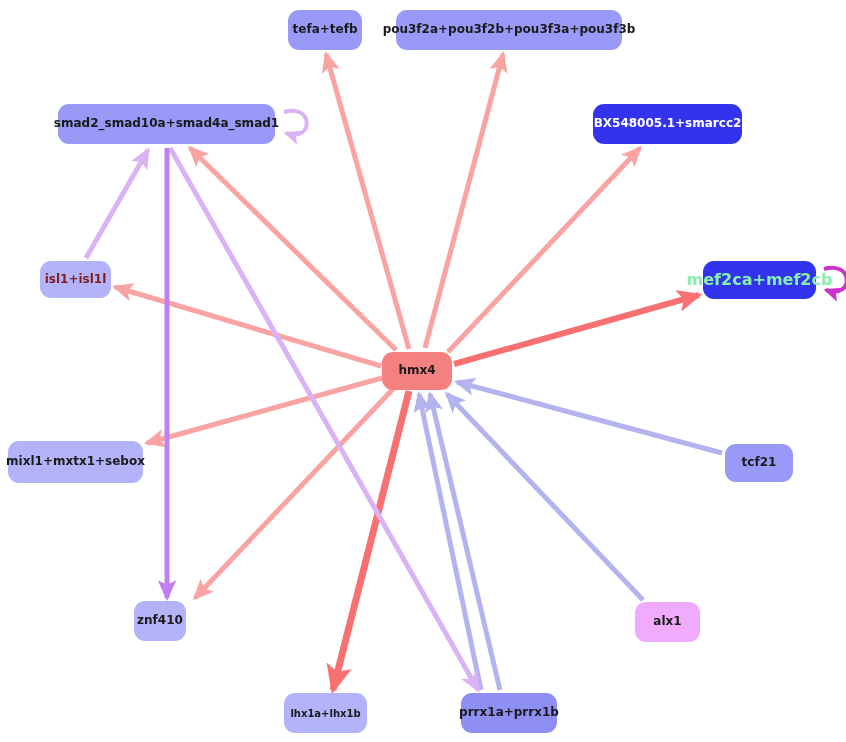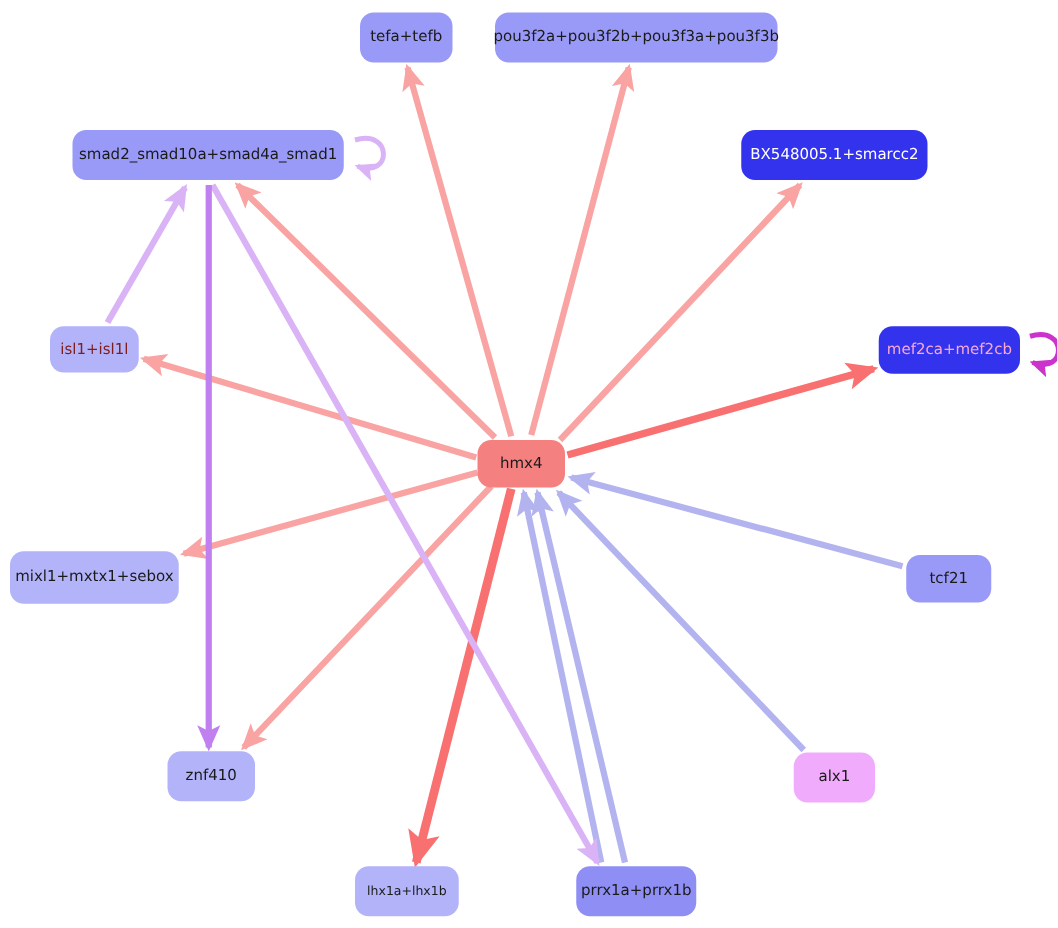--- a/index.html
+++ b/index.html
@@ -30,20 +30,21 @@
     box-sizing: border-box;
     display: flex;
     align-items: center;
     justify-content: center;
     border-radius: 11px;
     text-align: center;
     line-height: 1.1;
     white-space: nowrap;
     z-index: 5;
     cursor: pointer;
+    font-weight: bold;
     -webkit-font-smoothing: antialiased;
   }
   .node-label {
     pointer-events: none;
     display: block;
   }
 </style>
 </head>
 <body>
 
@@ -100,30 +101,30 @@
       </div>
       <div class="node" style="left: 593px; top: 104px; width: 149px; height: 40px; background: rgb(51, 51, 238); color: rgb(255, 255, 255); font-size: 12px;">
         <span class="node-label">BX548005.1+smarcc2</span>
       </div>
       <div class="node" style="left: 58px; top: 104px; width: 217px; height: 40px; background: rgb(153, 153, 248); color: rgb(26, 26, 26); font-size: 12px; text-align: right;">
         <span class="node-label">smad2_smad10a+smad4a_smad1</span>
       </div>
       <div class="node" style="left: 40px; top: 261px; width: 71px; height: 37px; background: rgb(179, 179, 250); color: #7f1d1d; font-size: 12px;">
         <span class="node-label">isl1+isl1l</span>
       </div>
-      <div class="node" style="left: 703px; top: 261px; width: 113px; height: 38px; background: rgb(51, 51, 238); color: #f9a8d4; font-size: 12px;">
+      <div class="node" style="left: 703px; top: 261px; width: 113px; height: 38px; background: rgb(51, 51, 238); color: #86efac; font-size: 16px;">
         <span class="node-label">mef2ca+mef2cb</span>
       </div>
       <div class="node" style="left: 8px; top: 441px; width: 135px; height: 42px; background: rgb(179, 179, 250); color: rgb(26, 26, 26); font-size: 12px;">
         <span class="node-label">mixl1+mxtx1+sebox</span>
       </div>
       <div class="node" style="left: 725px; top: 444px; width: 68px; height: 38px; background: rgb(153, 153, 248); color: rgb(26, 26, 26); font-size: 12px;">
         <span class="node-label">tcf21</span>
       </div>
-      <div class="node" style="left: 134px; top: 601px; width: 70px; height: 40px; background: rgb(179, 179, 250); color: rgb(26, 26, 26); font-size: 12px;">
+      <div class="node" style="left: 134px; top: 601px; width: 52px; height: 40px; background: rgb(179, 179, 250); color: rgb(26, 26, 26); font-size: 12px;">
         <span class="node-label">znf410</span>
       </div>
       <div class="node" style="left: 635px; top: 602px; width: 65px; height: 40px; background: #f0abfc; color: rgb(26, 26, 26); font-size: 12px;">
         <span class="node-label">alx1</span>
       </div>
       <div class="node" style="left: 284px; top: 693px; width: 83px; height: 40px; background: rgb(179, 179, 250); color: rgb(26, 26, 26); font-size: 10px;">
         <span class="node-label">lhx1a+lhx1b</span>
       </div>
       <div class="node" style="left: 461px; top: 693px; width: 96px; height: 40px; background: rgb(142, 142, 245); color: rgb(26, 26, 26); font-size: 12px;">
         <span class="node-label">prrx1a+prrx1b</span>

